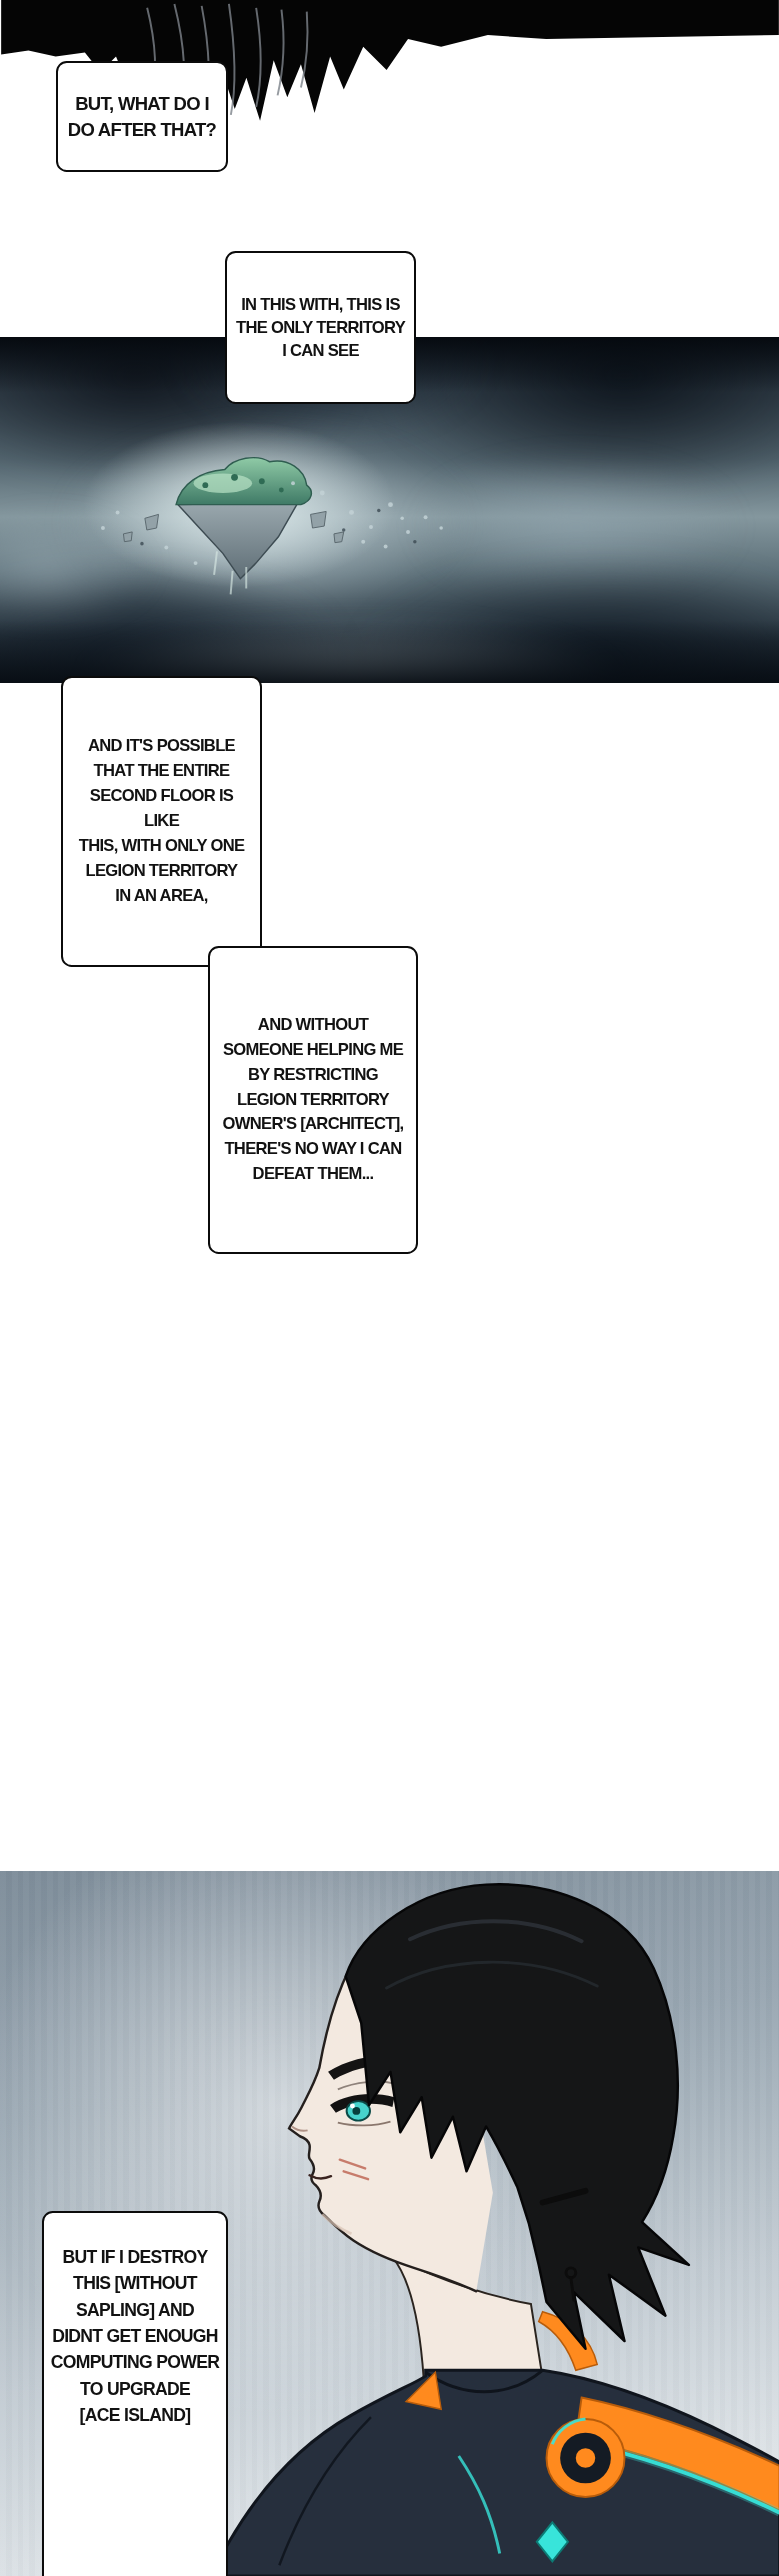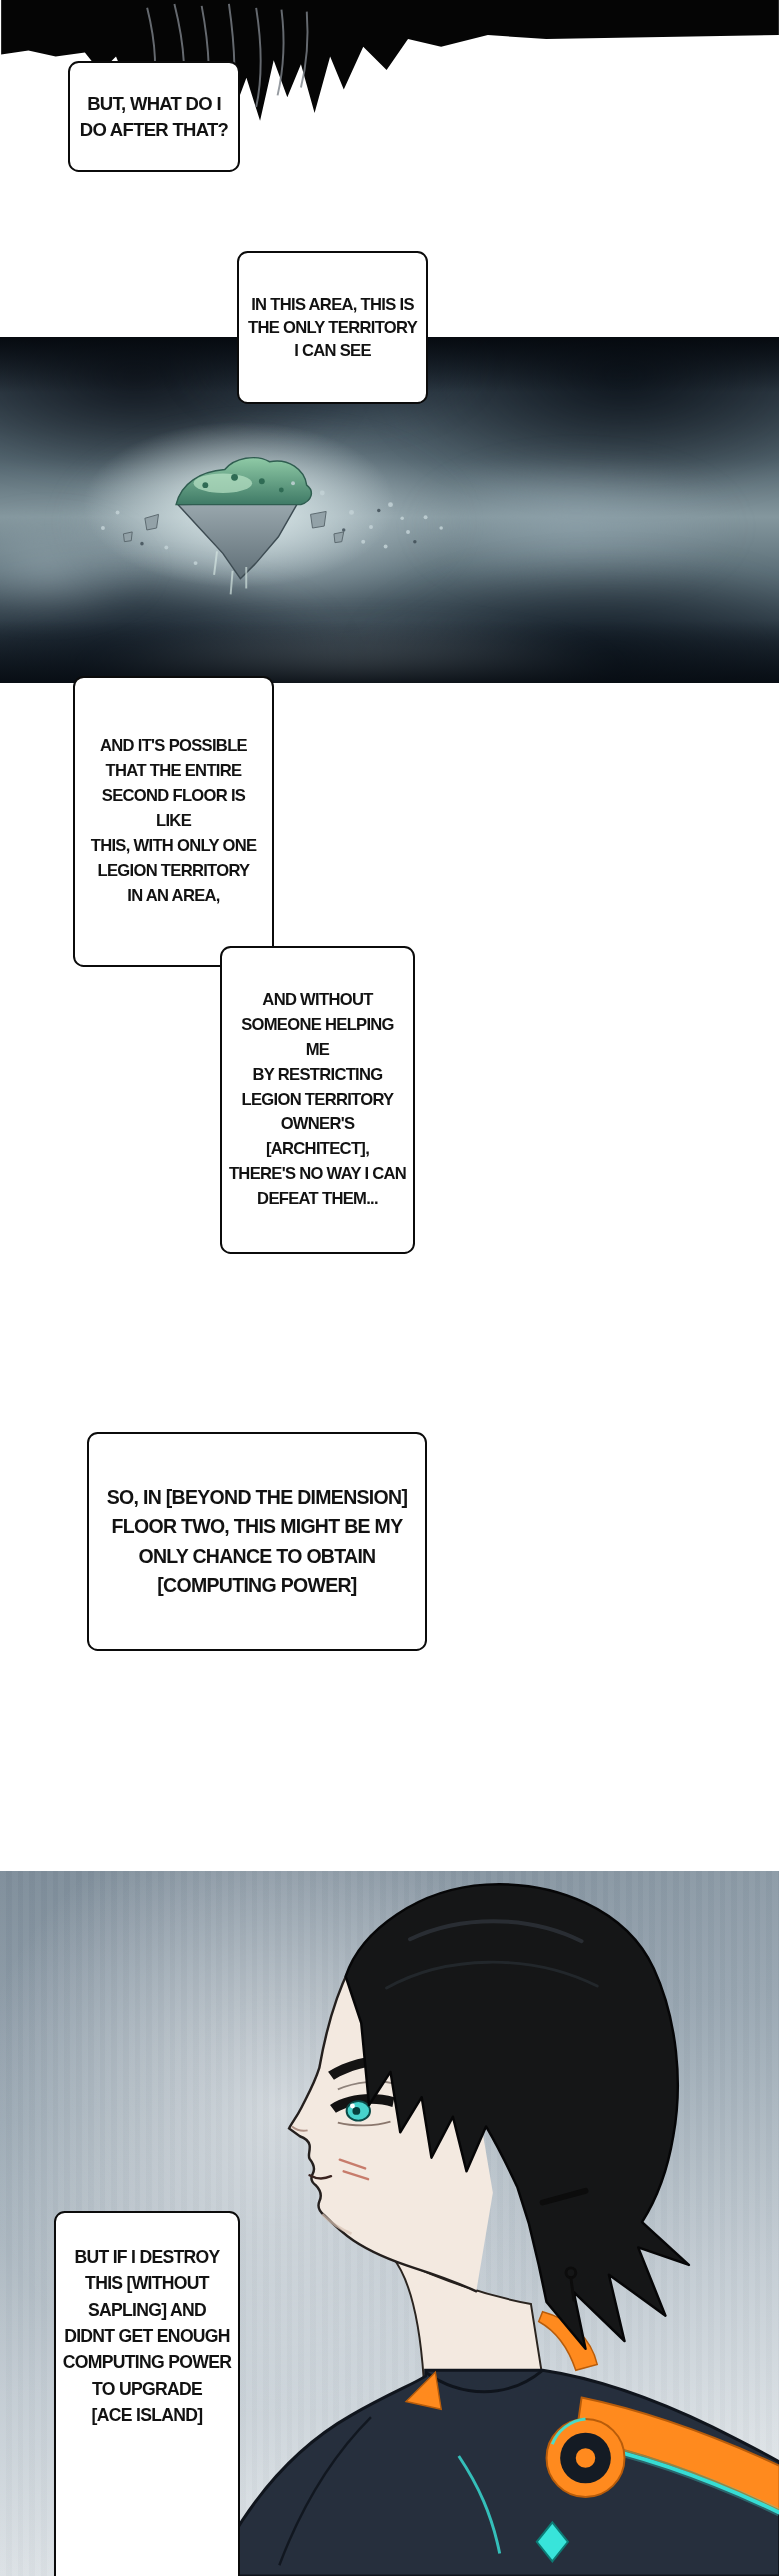--- a/index.html
+++ b/index.html
@@ -46,33 +46,33 @@
     background:repeating-linear-gradient(90deg, rgba(255,255,255,.05) 0 5.9px, rgba(20,30,40,.04) 5.9px 11.7px);
     opacity:.5; pointer-events:none;
   }
   #character-svg { position:absolute; inset:0; z-index:2; }
 
   
   .bubble {
     position:absolute; z-index:10;
     background:#ffffff; border:2.9px solid #0b0b0b; border-radius:10.7px;
     display:flex; align-items:center; justify-content:center;
-    text-align:center; padding:7.8px;margin-left:12px;
+    text-align:center; padding:7.8px;
   }
   .bubble p {
     white-space:pre-line; font-weight:bold; color:#121212;
     letter-spacing:-0.7px;
   }
   #bubble-1 { left:56px;  top:61px;   width:172px; height:111px; }
   #bubble-1 p { font-size:18.5px; line-height:1.4; }
   #bubble-2 { left:225px; top:251px;  width:191px; height:153px; padding:5.9px; }
   #bubble-2 p { font-size:16.6px; line-height:1.4; }
   #bubble-3 { left:61px;  top:676px;  width:201px; height:291px; }
   #bubble-3 p { font-size:16.6px; line-height:1.5; }
-  #bubble-4 { left:208px; top:946px;  width:195px; height:308px; padding:5.9px; }
+  #bubble-4 { left:208px; top:946px;  width:210px; height:308px; padding:5.9px; }
   #bubble-4 p { font-size:16.6px; line-height:1.5; }
   #bubble-5 { left:75px;  top:1432px; width:340px; height:219px; }
   #bubble-5 p { font-size:19.5px; line-height:1.5; }
   #bubble-6 { left:42px;  top:2211px; width:186px; height:390px; padding:5.9px; align-items:flex-start; }
   #bubble-6 p { font-size:17.6px; line-height:1.5; padding-top:25px; }
 </style>
 </head>
 <body>
 
 <div class="page">
@@ -221,47 +221,41 @@
         <path d="M585,417 L588,440" stroke="#0c0c0c" stroke-width="3" stroke-linecap="round"></path>
       </g>
     </svg>
   </div>
 
   <div class="bubble" id="bubble-1">
     <p>BUT, WHAT DO I
 DO AFTER THAT?</p>
   </div>
   <div class="bubble" id="bubble-2">
-    <p>IN THIS AREA, THIS IS
+    <p>IN THIS WITH, THIS IS
 THE ONLY TERRITORY
 I CAN SEE</p>
   </div>
   <div class="bubble" id="bubble-3">
     <p>AND IT'S POSSIBLE
 THAT THE ENTIRE
 SECOND FLOOR IS LIKE
 THIS, WITH ONLY ONE
 LEGION TERRITORY
 IN AN AREA,</p>
   </div>
   <div class="bubble" id="bubble-4">
     <p>AND WITHOUT
 SOMEONE HELPING ME
 BY RESTRICTING
 LEGION TERRITORY
 OWNER'S [ARCHITECT],
 THERE'S NO WAY I CAN
 DEFEAT THEM...</p>
   </div>
-  <div class="bubble" id="bubble-5">
-    <p>SO, IN [BEYOND THE DIMENSION]
-FLOOR TWO, THIS MIGHT BE MY
-ONLY CHANCE TO OBTAIN
-[COMPUTING POWER]</p>
-  </div>
   <div class="bubble" id="bubble-6">
     <p>BUT IF I DESTROY
 THIS [WITHOUT
 SAPLING] AND
 DIDNT GET ENOUGH
 COMPUTING POWER
 TO UPGRADE
 [ACE ISLAND]</p>
   </div>
 

